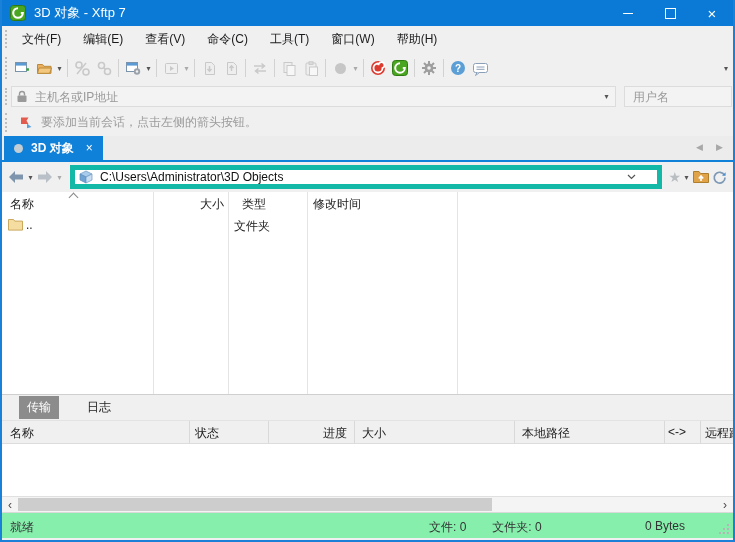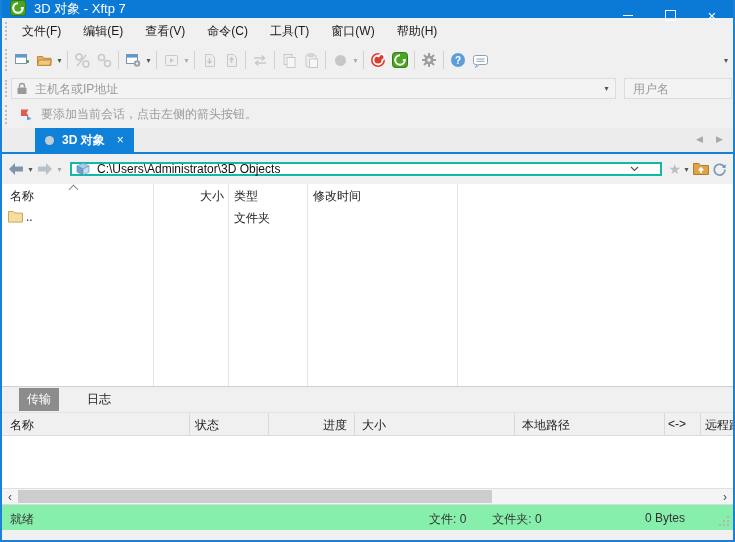--- a/index.html
+++ b/index.html
@@ -3,21 +3,21 @@
 <meta charset="utf-8">
 <style>
   html,body{margin:0;padding:0;background:#d4d4d4;}
   .window{
     position:relative;width:735px;height:542px;box-sizing:border-box;
     font-family:"Liberation Sans","DejaVu Sans",sans-serif;font-size:12px;color:#1a1a1a;
     background:#f0f0f0;overflow:hidden;
     border-left:2px solid #1a80d8;border-right:2px solid #1a80d8;border-bottom:2px solid #1a80d8;
   }
   
-  .titlebar{height:18px;background:#0a7ad6;display:flex;align-items:flex-start;color:#fff;}
+  .titlebar{height:26px;background:#0a7ad6;display:flex;align-items:center;color:#fff;}
   .app-icon{width:16px;height:16px;margin:0 8px 0 8px;flex:none;}
   .title-text{font-size:13px;}
   .win-controls{margin-left:auto;display:flex;height:30px;}
   .win-btn{width:42px;height:30px;display:flex;align-items:center;justify-content:center;color:#fff;}
   .min-glyph{width:10px;height:1px;background:#fff;}
   .max-glyph{width:9px;height:9px;border:1px solid #fff;}
   .close-glyph{font-size:15px;line-height:1;}
   
   .grip{width:0;border-left:2px dotted #bdbdbd;height:70%;margin:0 4px 0 3px;flex:none;}
   .menubar{height:26px;display:flex;align-items:center;background:#f0f0f0;}
@@ -32,32 +32,32 @@
   .quickbar{height:25px;display:flex;align-items:center;background:#f0f0f0;padding-right:1px;}
   .field{display:flex;align-items:center;height:21px;background:#f3f3f3;border:1px solid #dcdcdc;box-sizing:border-box;}
   .field input{border:none;outline:none;background:transparent;font-family:inherit;font-size:12px;color:#be185d;width:100%;}
   .field input::placeholder{color:#9a9a9a;opacity:1;}
   .host-field{flex:1;padding:0 4px;gap:5px;}
   .user-field{width:108px;margin-left:8px;padding:0 6px;}
   .pass-field{width:106px;margin-left:7px;padding:0 6px;}
   
   .infobar{height:27px;display:flex;align-items:center;background:#f0f0f0;color:#9b9b9b;gap:8px;}
   
-  .sessiontabs{height:26px;background:#ececec;border-bottom:2px solid #1081d9;box-sizing:border-box;display:flex;position:relative;padding-left:31px;}
+  .sessiontabs{height:26px;background:#ececec;border-bottom:2px solid #1081d9;box-sizing:border-box;display:flex;position:relative;}
   .session-tab{display:flex;align-items:center;gap:8px;background:#1081d9;color:#fff;padding:0 10px;margin-left:2px;height:24px;}
   .session-dot{width:9px;height:9px;border-radius:50%;background:#c3cdd4;}
   .session-label{font-weight:bold;font-size:12px;}
   .session-close{font-size:12px;line-height:1;margin-left:4px;}
   .tab-scroll{position:absolute;top:6px;font-size:9px;color:#a8a8a8;}
   .tab-scroll.left{right:30px;}
   .tab-scroll.right{right:10px;}
   
   .navbar{height:30px;display:flex;align-items:center;background:#f0f0f0;padding:0 5px;gap:1px;}
   .nav-btn{display:flex;align-items:center;justify-content:center;height:24px;flex:none;}
-  .addressbox{flex:1;height:14px;background:#fff;border:2px solid #14b8a6;display:flex;align-items:center;padding:0 18px 0 4px;gap:5px;margin:0 5px;box-sizing:border-box;}
+  .addressbox{flex:1;height:24px;background:#fff;border:5px solid #14b8a6;display:flex;align-items:center;padding:0 18px 0 4px;gap:5px;margin:0 5px;box-sizing:border-box;}
   .addressbox input{flex:1;border:none;outline:none;font-family:inherit;font-size:12px;color:#111;background:transparent;}
   .addr-chevron{width:16px;height:20px;display:flex;align-items:center;justify-content:center;flex:none;}
   .star-glyph{font-size:14px;color:#b9bec3;line-height:1;}
   
   .filepanel{height:202px;background:#fff;position:relative;overflow:hidden;}
   .col-line{position:absolute;top:0;bottom:0;width:1px;background:#e4e4e4;}
   .fp-header{position:absolute;top:0;left:0;right:0;height:22px;}
   .fp-h{position:absolute;top:4px;color:#222;}
   .sort-caret{position:absolute;left:68px;top:2px;width:6px;height:6px;border-left:1px solid #888;border-top:1px solid #888;transform:rotate(45deg);}
   .fp-row{position:absolute;top:22px;left:0;right:0;height:22px;}
@@ -339,21 +339,21 @@
 
   <div class="filepanel">
     <span class="col-line" style="left:151px"></span>
     <span class="col-line" style="left:226px"></span>
     <span class="col-line" style="left:305px"></span>
     <span class="col-line" style="left:455px"></span>
     <div class="fp-header">
       <span class="sort-caret"></span>
       <span class="fp-h" style="left:8px">名称</span>
       <span class="fp-h" style="left:155px;width:67px;text-align:right">大小</span>
-      <span class="fp-h" style="left:232px">类型</span>
+      <span class="fp-h" style="left:240px">类型</span>
       <span class="fp-h" style="left:311px">修改时间</span>
     </div>
     <div class="fp-row">
       <span class="folder-glyph">
         <svg width="15" height="13" viewBox="0 0 15 13">
             <path d="M0.5 1.5 h5 l1.3 1.6 h7.7 v9 H0.5 z" fill="#f5dca0" stroke="#caa85c"></path>
           </svg>
       </span>
       <span class="fp-h" style="left:24px;top:4px">..</span>
       <span class="fp-h" style="left:232px;top:4px">文件夹</span>

